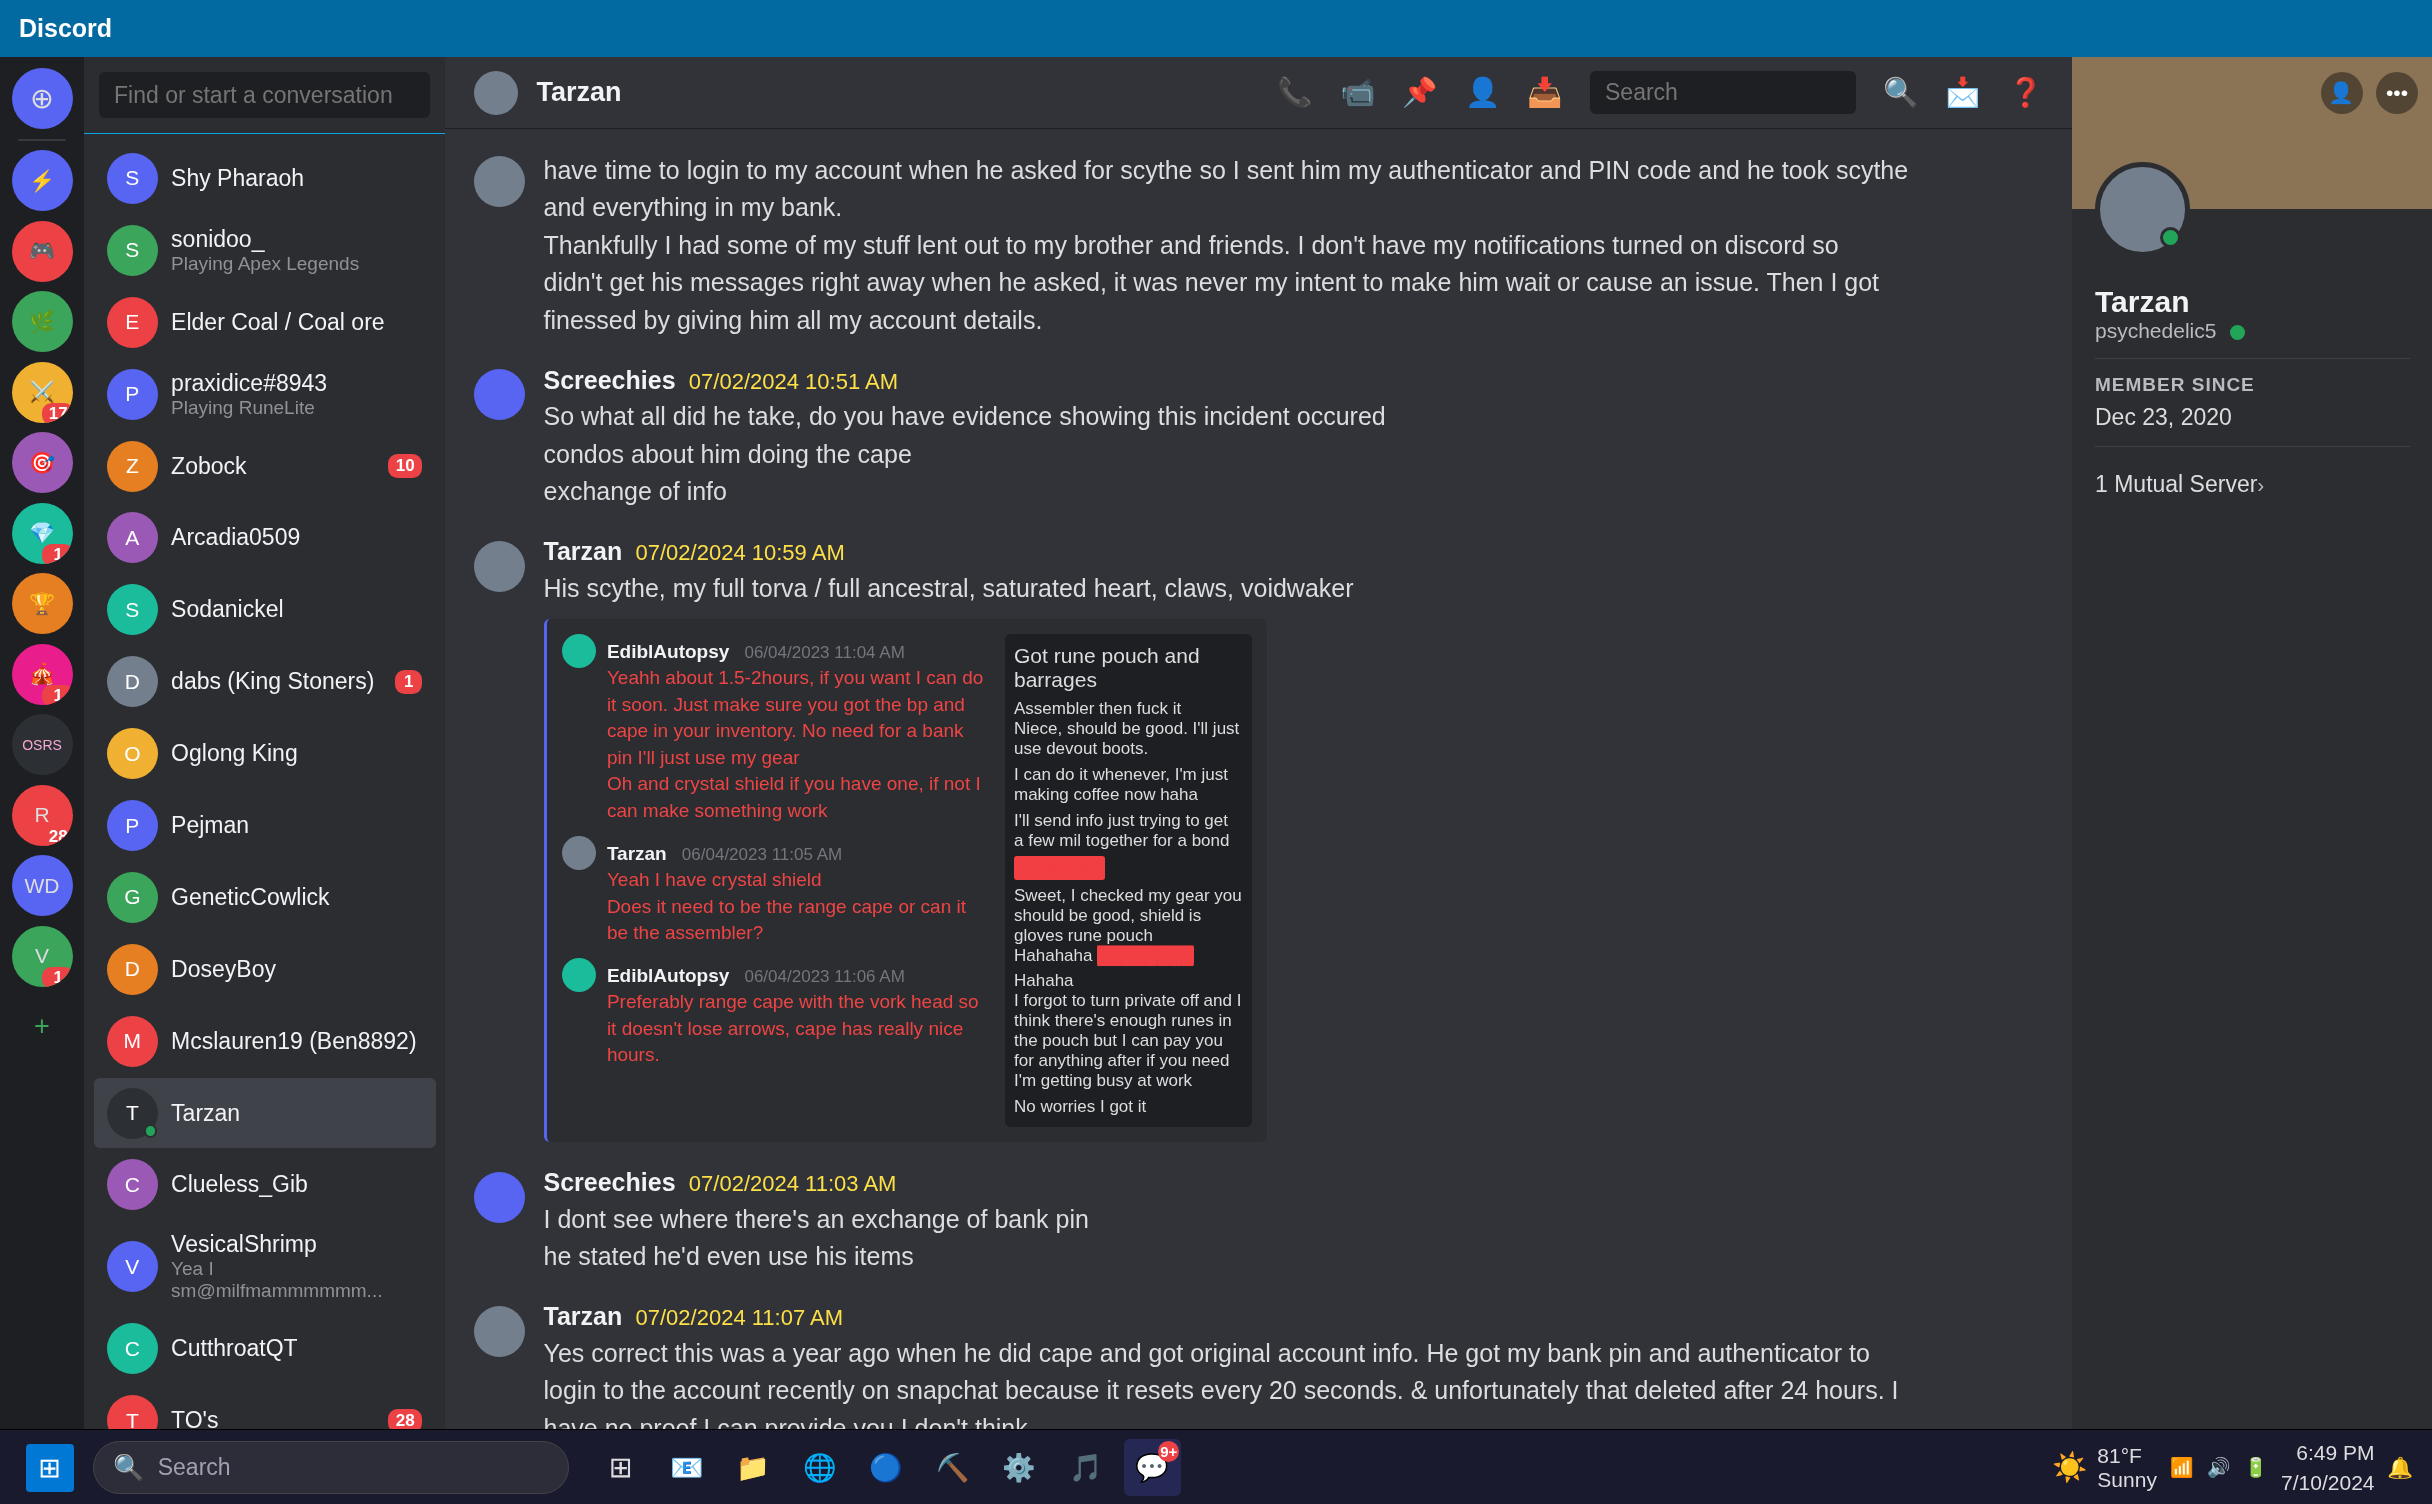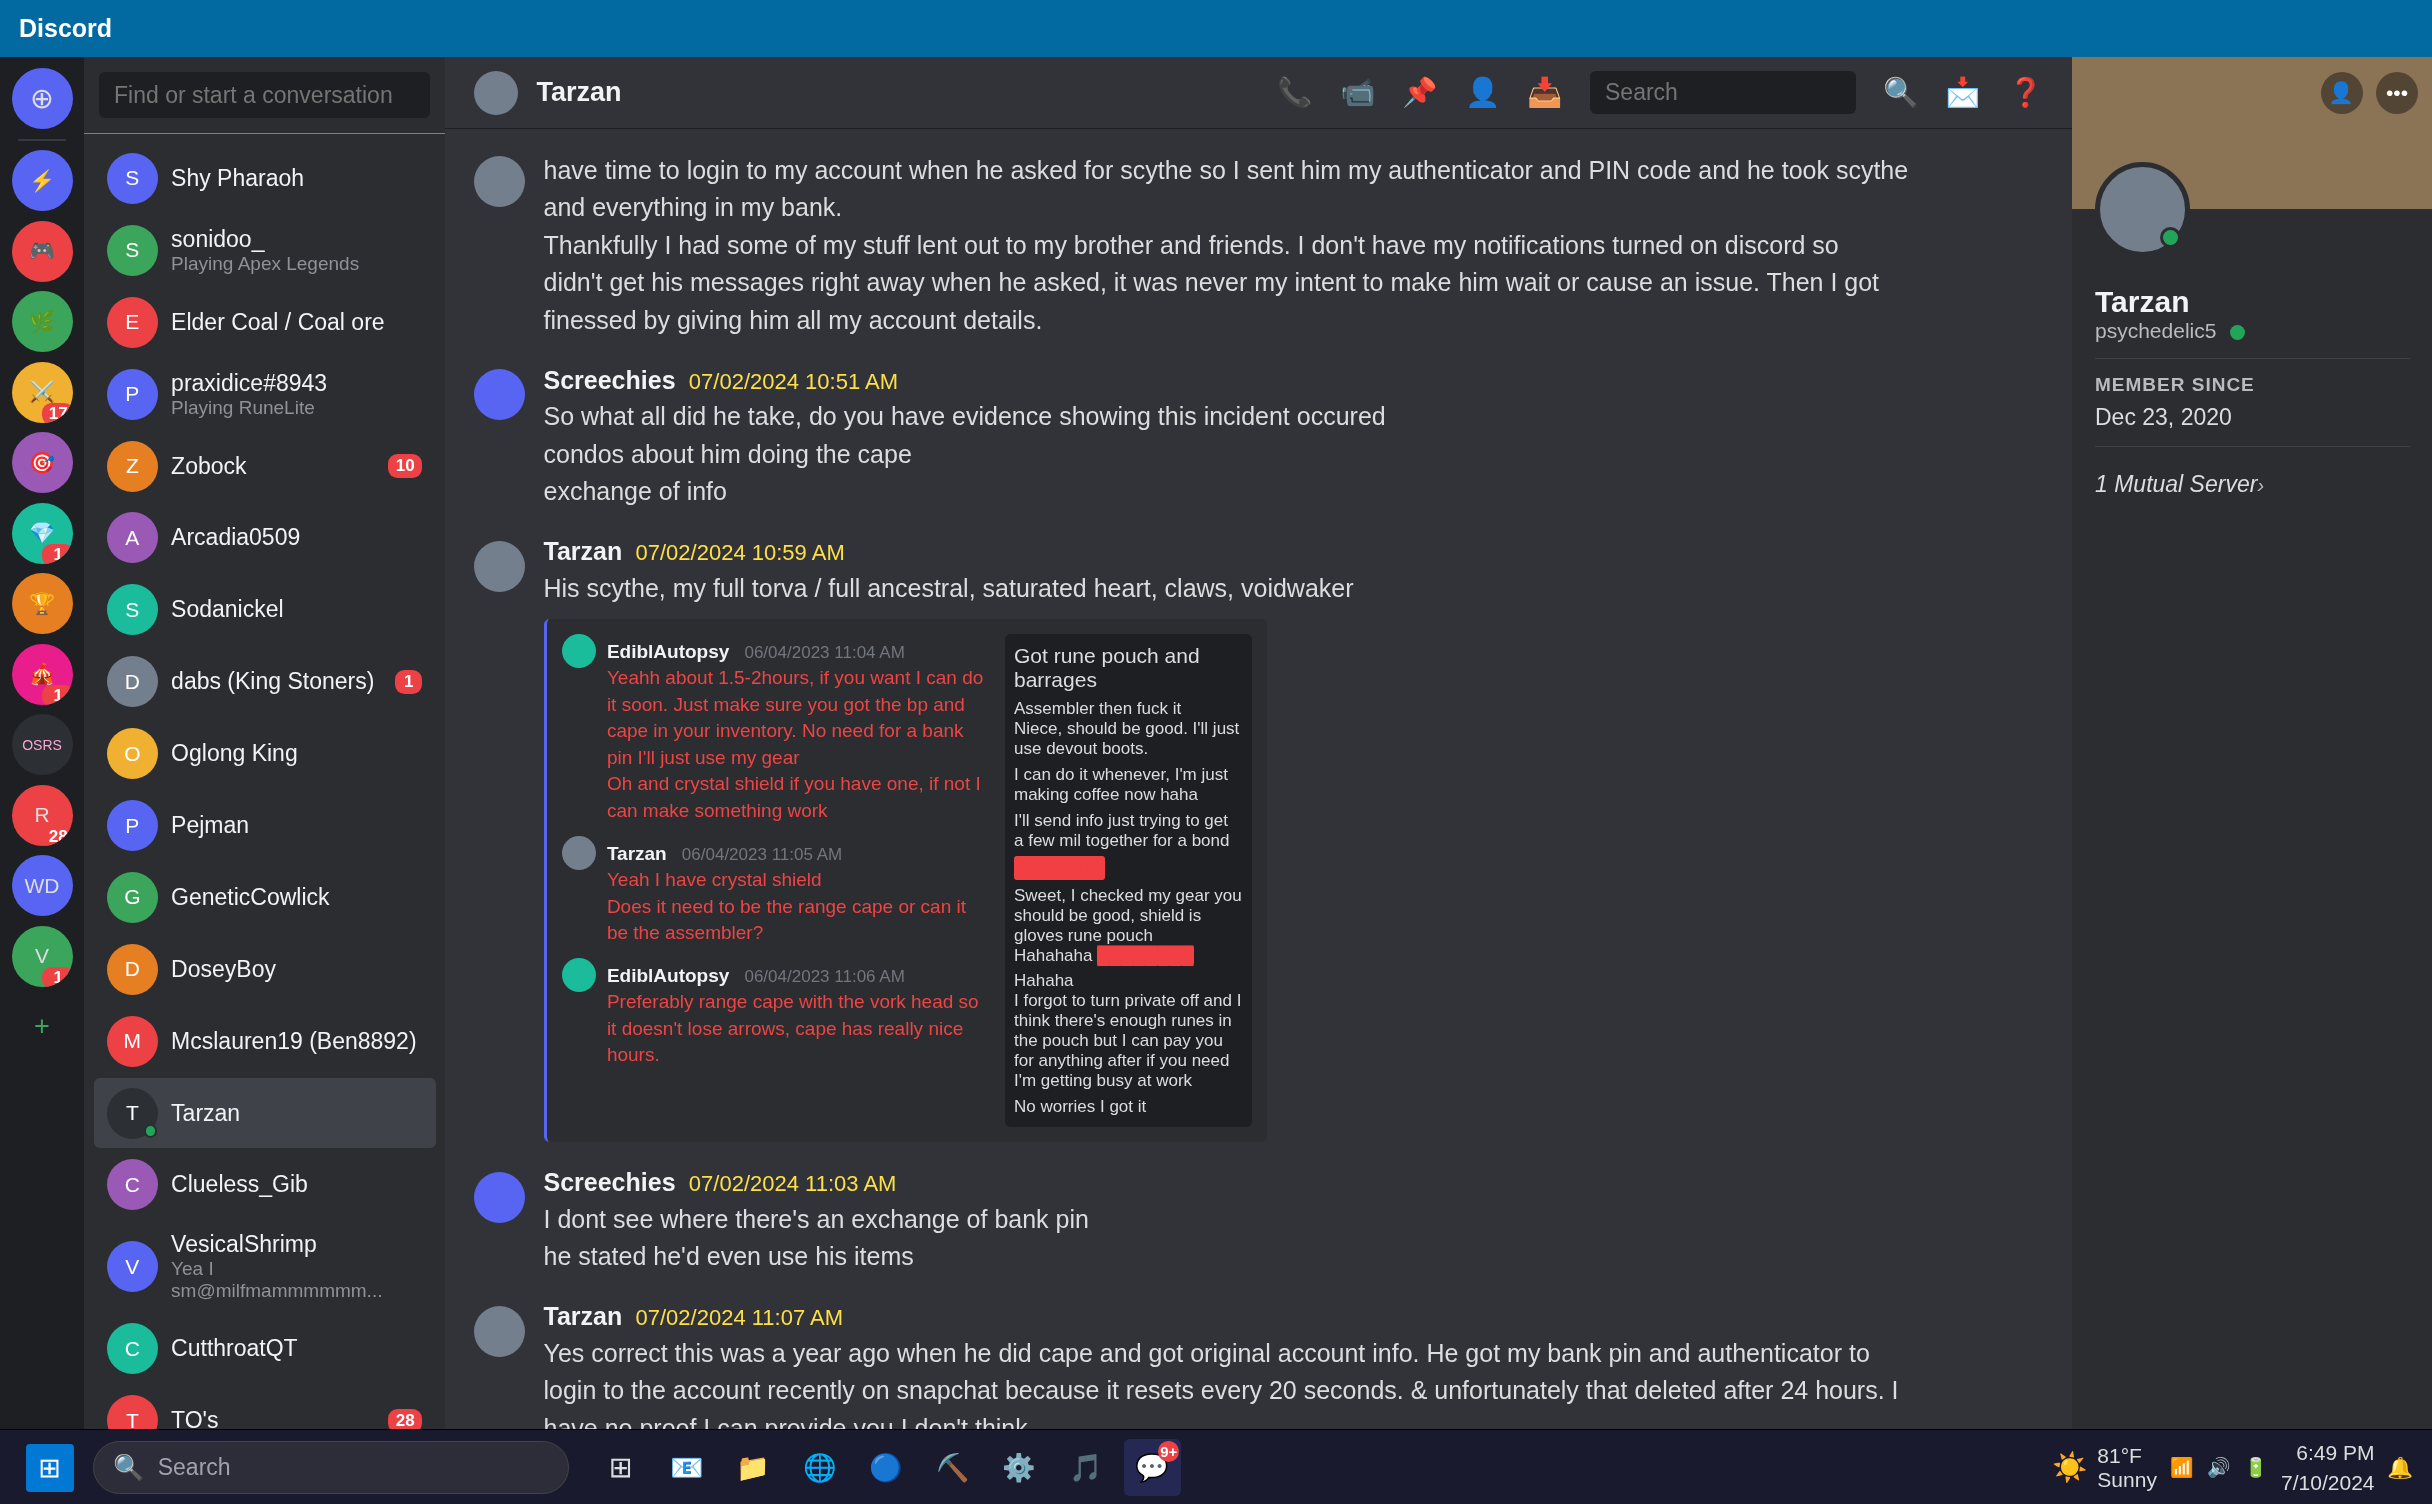--- a/index.html
+++ b/index.html
@@ -419,21 +419,20 @@
     .profile-value {
       font-size: 23px;
       color: #dcddde;
     }
     .mutual-server {
       display: flex;
       align-items: center;
       justify-content: flex-start;
       padding: 9.5px 0;
       cursor: pointer;
-      font-style: italic;
     }
     .mutual-server-name {
       font-size: 23px;
       color: #dcddde;
     }
     .chevron {
       color: #b9bbbe;
       font-size: 21px;
     }
 

